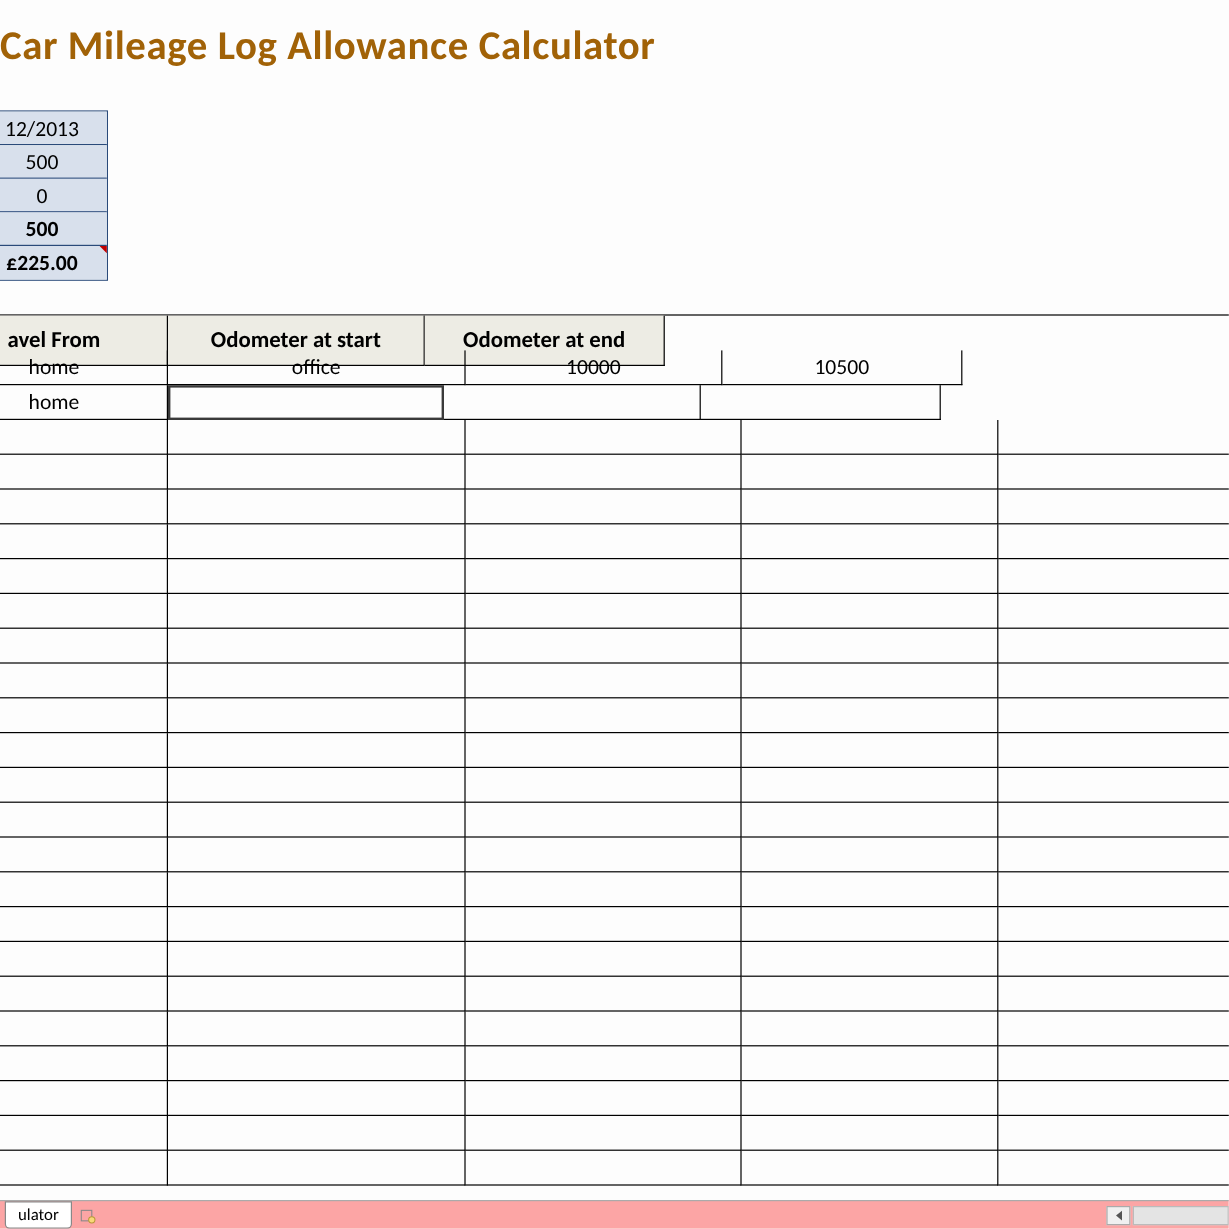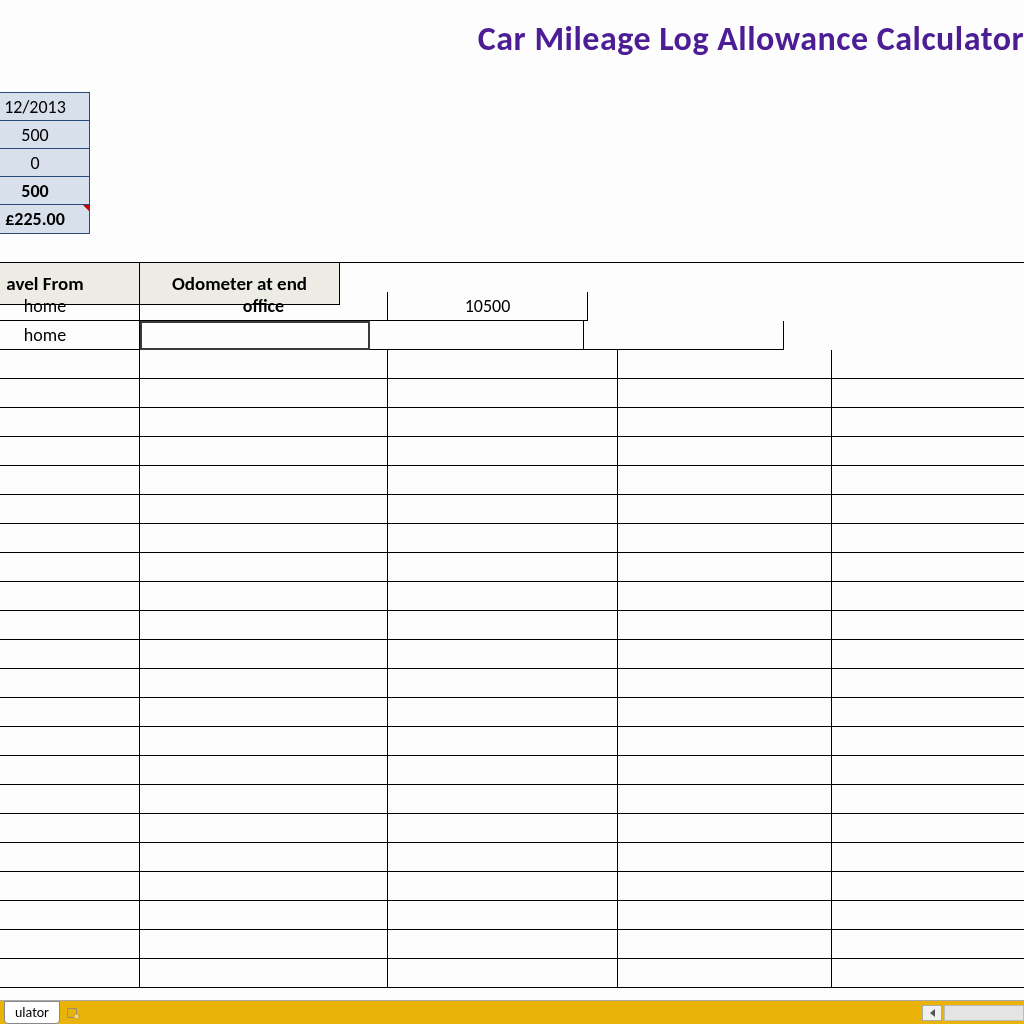--- a/index.html
+++ b/index.html
@@ -5,22 +5,22 @@
 * { box-sizing: border-box; margin: 0; padding: 0; }
 body {
   width: 1024px;
   height: 1024px;
   background: #fdfdfd;
   font-family: Calibri, Arial, sans-serif;
   overflow: hidden;
   position: relative;
 }
 .title {
-  text-align: right;
-  color: #4c1d95;
+  text-align: left;
+  color: #a16207;
   font-size: 34px;
   font-weight: bold;
   padding-top: 18px;
   padding-bottom: 20px;
   letter-spacing: 0.5px;
 }
 .summary-box {
   position: absolute;
   top: 92px;
   left: -20px;
@@ -65,35 +65,35 @@
   border-right: 1px solid #000;
   border-bottom: 1px solid #000;
   text-align: center;
   font-size: 18px;
   line-height: 29px;
   overflow: hidden;
   white-space: nowrap;
 }
 .cell:first-child { border-left: 1px solid #000; }
 .col-from   { width: 190px; }
-.col-to     { width: 248px; font-weight: bold; }
+.col-to     { width: 248px; }
 .col-type   { width: 230px; }
 .col-ostart { width: 214px; }
 .col-oend   { width: 200px; }
 .active-cell {
   position: relative;
   border: 2px solid #3a3a3a;
 }
 .sheet-tab-area {
   position: absolute;
   bottom: 0;
   left: 0;
   right: 0;
   height: 24px;
-  background: #eab308;
+  background: #fca5a5;
   border-top: 1px solid #aaa;
   display: flex;
   align-items: center;
 }
 .sheet-tab {
   background: #fff;
   border: 1px solid #888;
   border-radius: 0 0 4px 4px;
   padding: 2px 10px;
   font-size: 14px;
@@ -141,26 +141,28 @@
   <div class="summary-row">12/2013</div>
   <div class="summary-row">500</div>
   <div class="summary-row">0</div>
   <div class="summary-row bold">500</div>
   <div class="summary-row bold red-corner">£225.00</div>
 </div>
 
 <div class="grid">
   <div class="grid-row grid-header">
     <div class="cell col-from">avel From</div>
+    <div class="cell col-ostart">Odometer at start</div>
     <div class="cell col-oend">Odometer at end</div>
   </div>
 
   <div class="grid-row">
     <div class="cell col-from">home</div>
     <div class="cell col-to">office</div>
+    <div class="cell col-ostart">10000</div>
     <div class="cell col-oend">10500</div>
   </div>
 
   <div class="grid-row">
     <div class="cell col-from">home</div>
     <div class="cell col-type active-cell" style="position:relative;">
       
       
     </div>
     <div class="cell col-ostart"></div>

